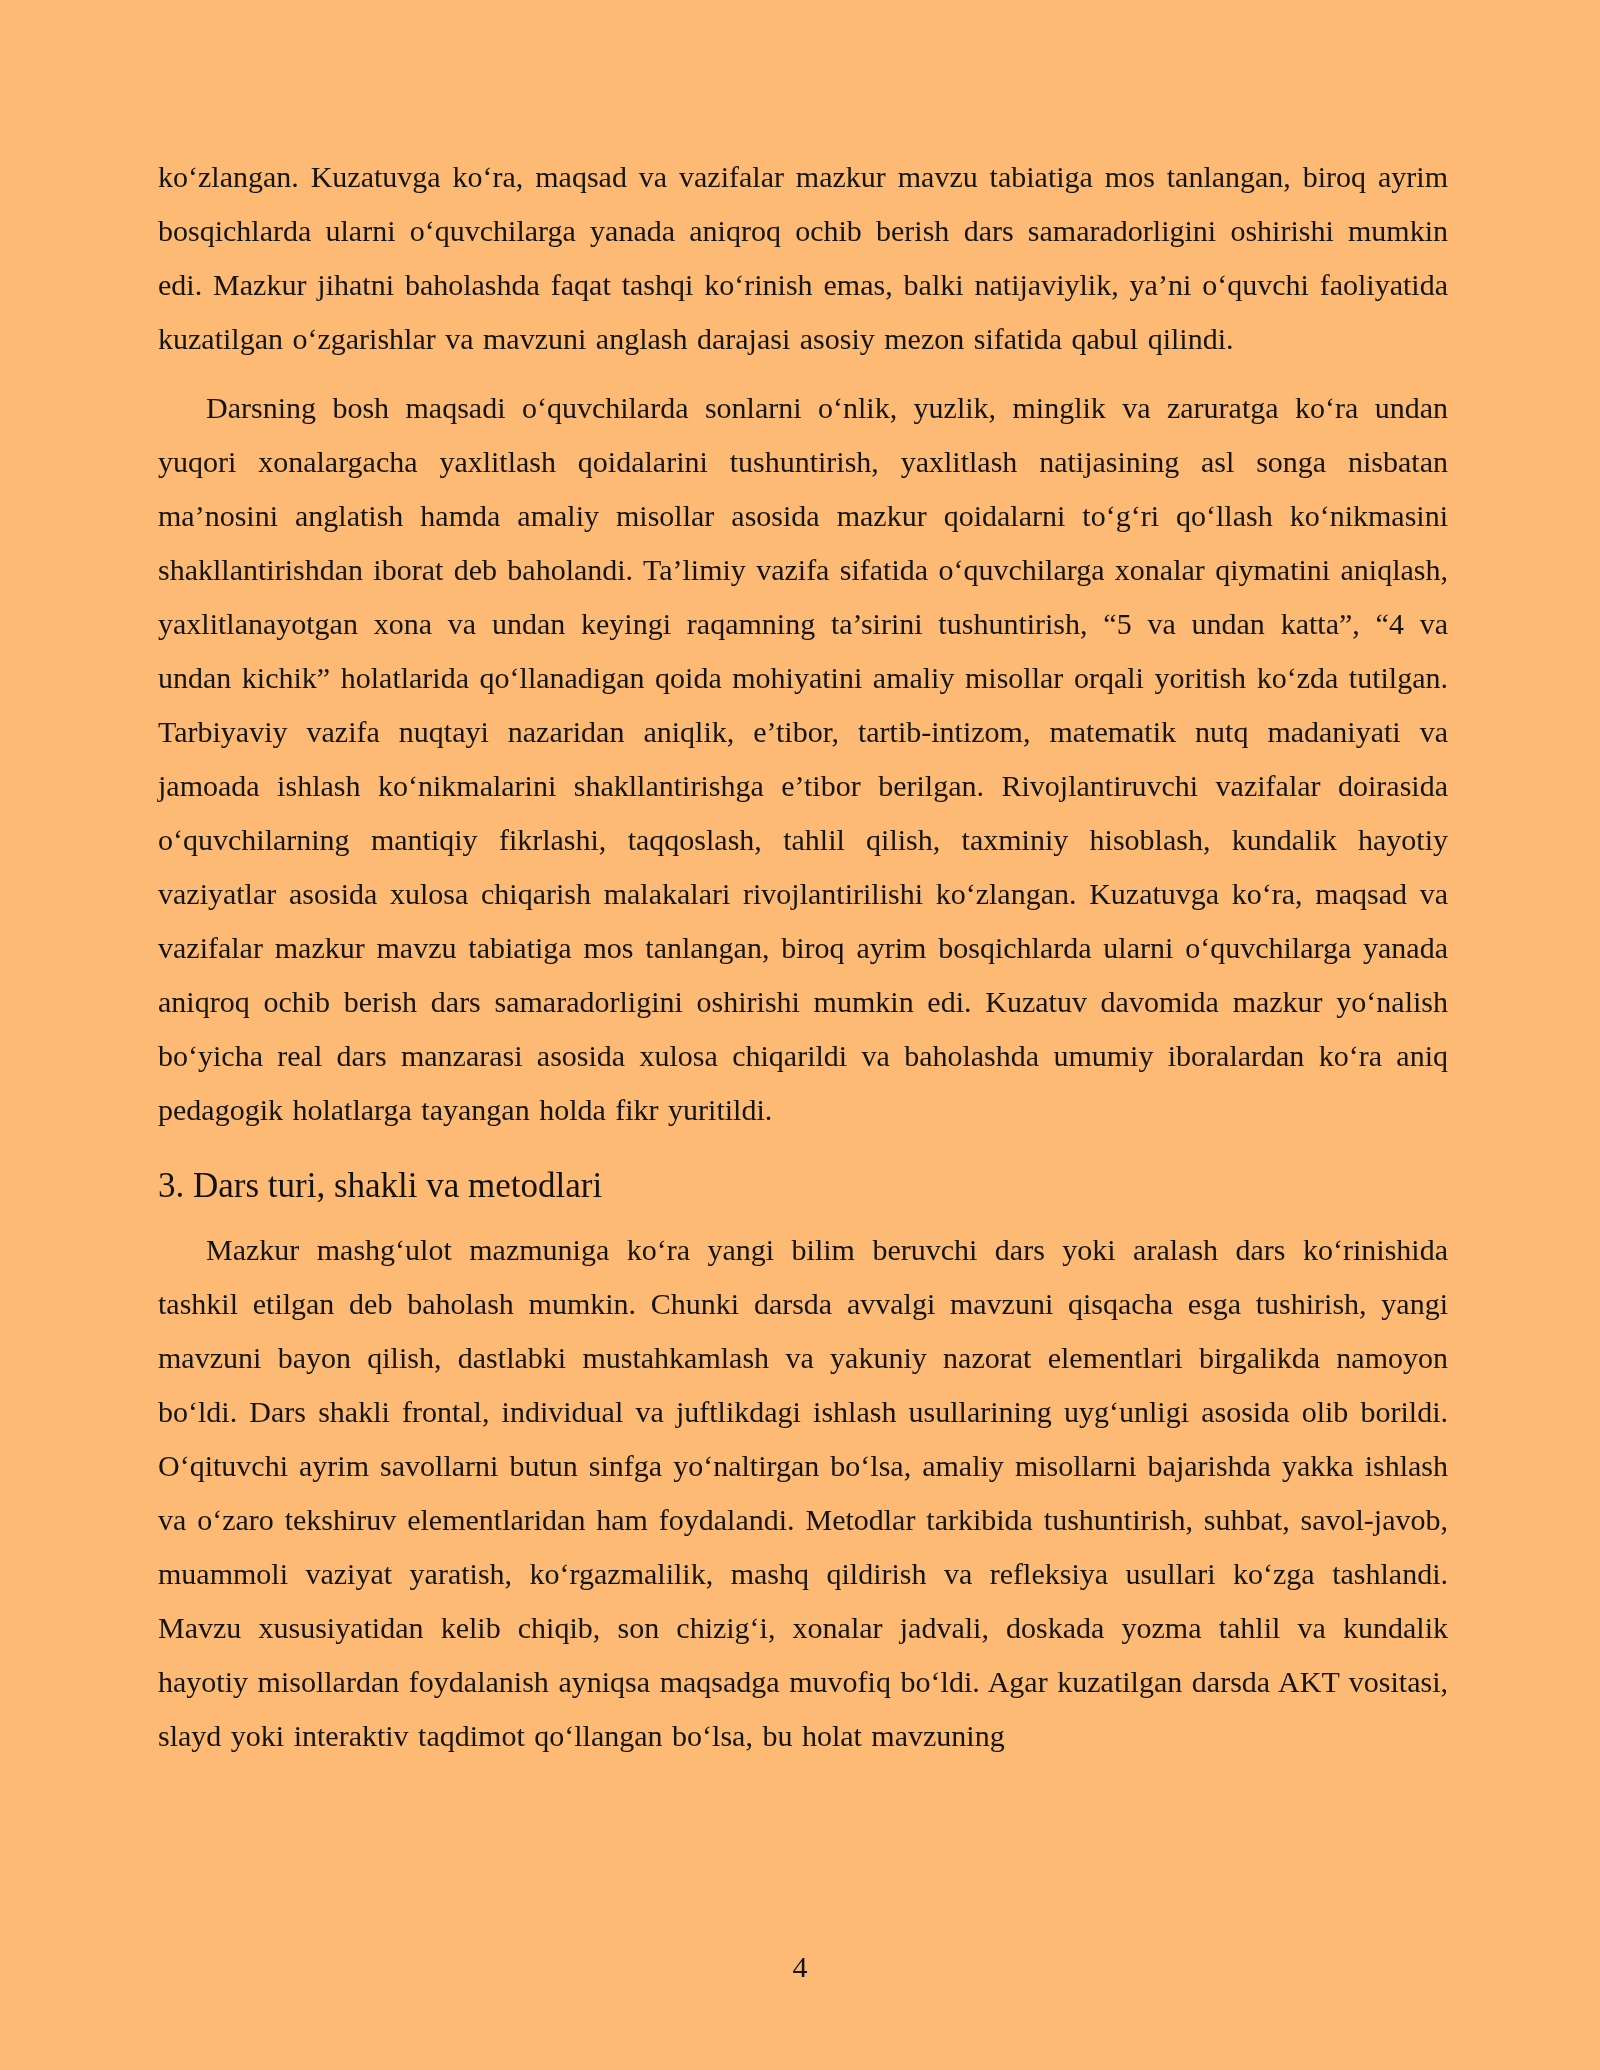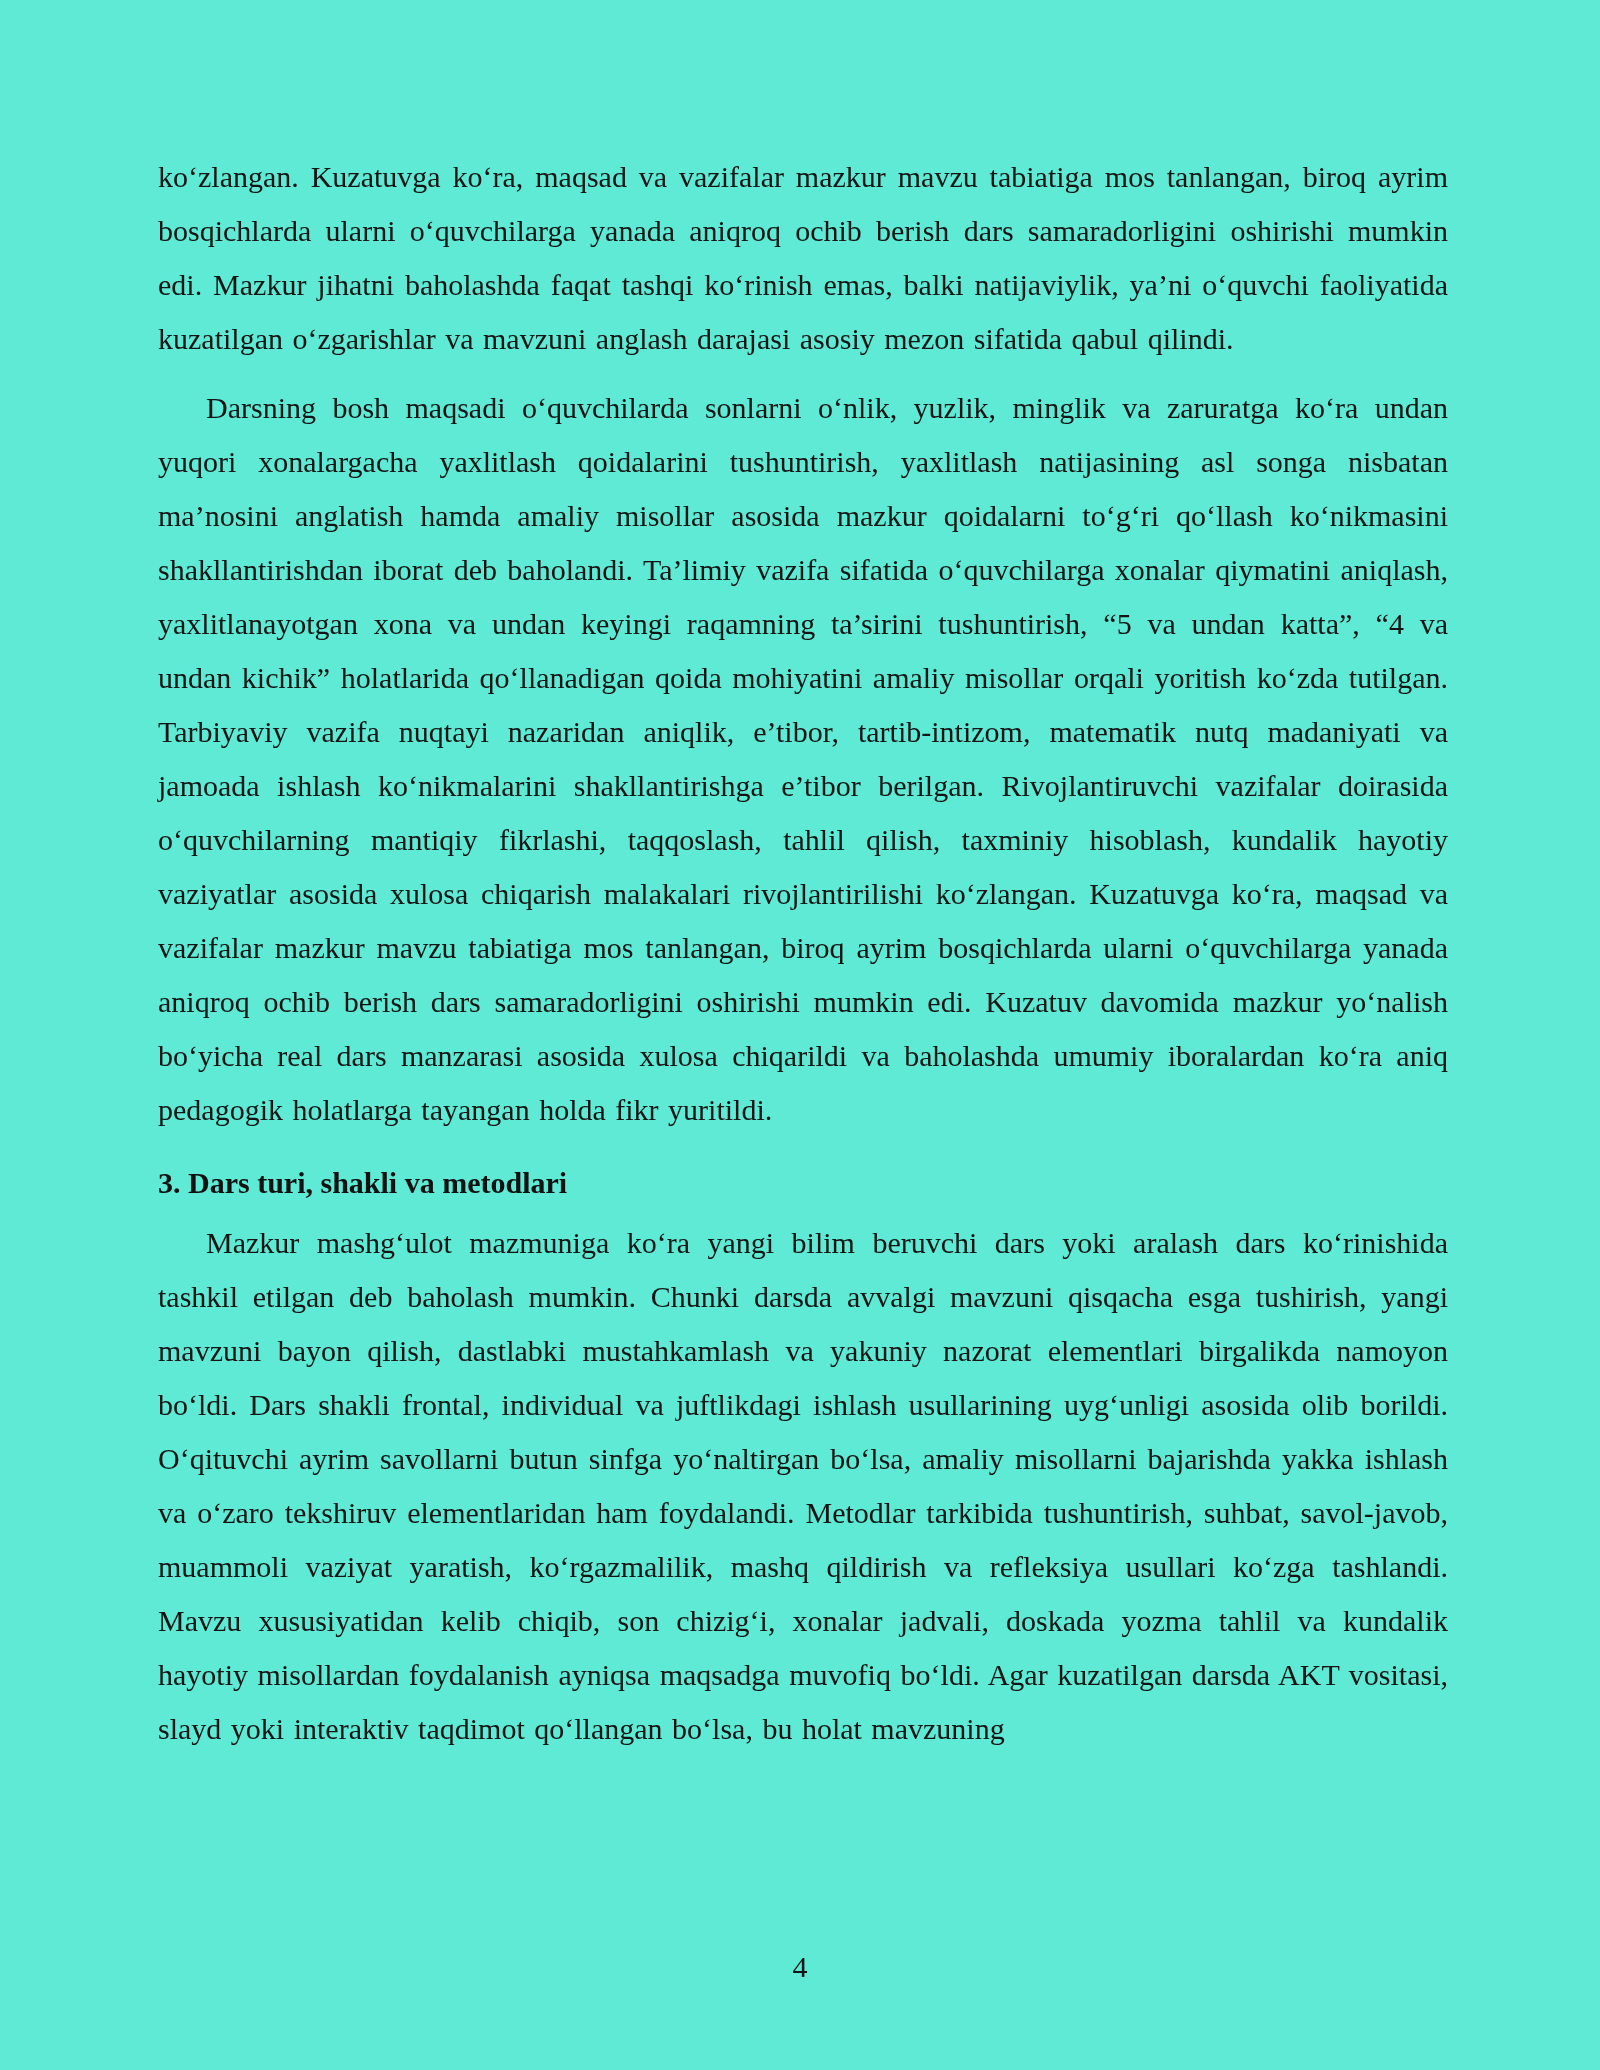--- a/index.html
+++ b/index.html
@@ -5,41 +5,41 @@
   html, body {
     margin: 0;
     padding: 0;
     background: #ffffff;
   }
   .page {
     position: relative;
     width: 1600px;
     height: 2070px;
     margin: 0 auto;
-    background: #5eead4;
+    background: #fdba74;
     box-sizing: border-box;
     padding: 150px 152px 0 158px;
     overflow: hidden;
   }
   .body-text p {
     font-family: "Liberation Serif", "DejaVu Serif", serif;
     font-size: 30px;
     line-height: 54px;
     color: #141414;
     text-align: justify;
     margin: 0 0 15px 0;
     word-spacing: 2px;
   }
   .body-text p.indent {
     text-indent: 48px;
   }
   .section-heading {
     font-family: "Liberation Serif", "DejaVu Serif", serif;
-    font-size: 30px;
-    font-weight: bold;
+    font-size: 35px;
+    font-weight: normal;
     color: #111111;
     text-align: left;
     margin: 26px 0 14px 0;
     line-height: 1.3;
   }
   .page-number {
     position: absolute;
     left: 0;
     right: 0;
     bottom: 86px;

